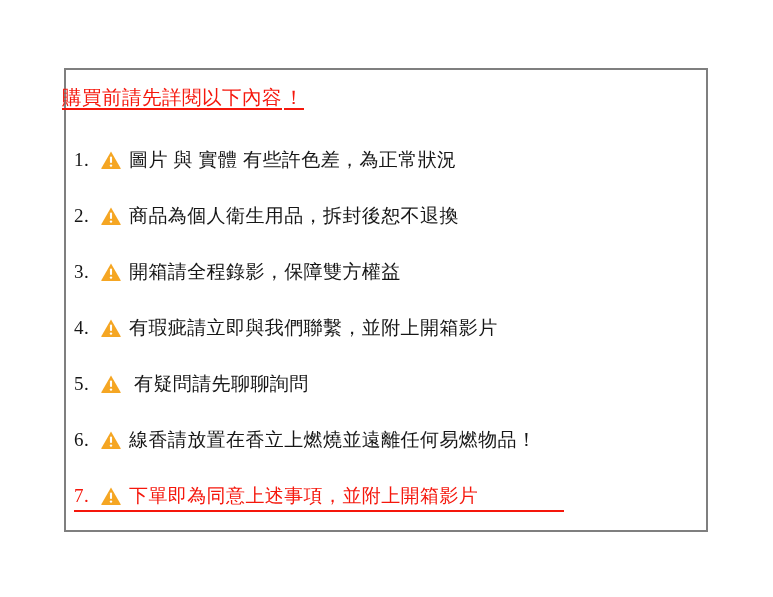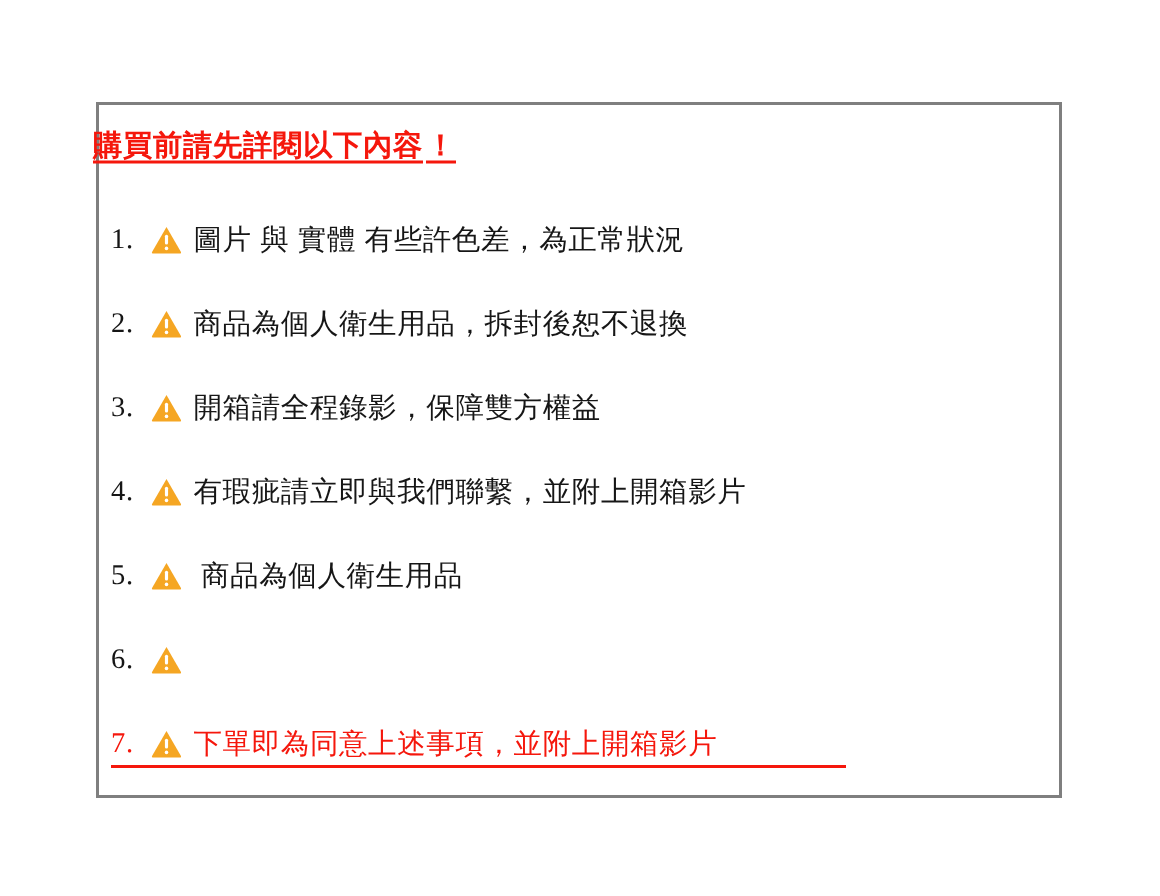--- a/index.html
+++ b/index.html
@@ -34,21 +34,21 @@
     border: 2px solid #7f7f7f;
     background: #ffffff;
   }
 
   
   #notice-title {
     position: absolute;
     left: -4px;
     top: 14px;
     color: #f5170c;
-    font-weight: bold;
+    font-weight: normal;
     font-size: 19.5px;
     line-height: 26px;
     letter-spacing: 0.5px;
     white-space: nowrap;
     text-decoration: underline;
     text-decoration-color: #f5170c;
     text-underline-offset: 4px;
     text-decoration-thickness: 2px;
   }
   #notice-title .excl {
@@ -185,32 +185,33 @@
 
       <li class="notice-item gap-wide">
         <span class="item-number">5.</span>
         <span class="warn-icon">
           <svg viewBox="0 0 24 24" width="22" height="22" aria-hidden="true">
             <path d="M12 2.6 L22.4 20.6 Q23.1 21.9 21.6 21.9 L2.4 21.9 Q0.9 21.9 1.6 20.6 Z" fill="#f5a623"></path>
             <rect x="10.85" y="8.2" width="2.3" height="7.1" rx="1.1" fill="#ffffff"></rect>
             <circle cx="12" cy="18.1" r="1.3" fill="#ffffff"></circle>
           </svg>
         </span>
-        <span class="item-text">商品為個人衛生用品</span>
+        <span class="item-text">有疑問請先聊聊詢問</span>
       </li>
 
       <li class="notice-item">
         <span class="item-number">6.</span>
         <span class="warn-icon">
           <svg viewBox="0 0 24 24" width="22" height="22" aria-hidden="true">
             <path d="M12 2.6 L22.4 20.6 Q23.1 21.9 21.6 21.9 L2.4 21.9 Q0.9 21.9 1.6 20.6 Z" fill="#f5a623"></path>
             <rect x="10.85" y="8.2" width="2.3" height="7.1" rx="1.1" fill="#ffffff"></rect>
             <circle cx="12" cy="18.1" r="1.3" fill="#ffffff"></circle>
           </svg>
         </span>
+        <span class="item-text">線香請放置在香立上燃燒並遠離任何易燃物品！</span>
       </li>
 
       <li class="notice-item is-highlight">
         <span class="item-number">7.</span>
         <span class="warn-icon">
           <svg viewBox="0 0 24 24" width="22" height="22" aria-hidden="true">
             <path d="M12 2.6 L22.4 20.6 Q23.1 21.9 21.6 21.9 L2.4 21.9 Q0.9 21.9 1.6 20.6 Z" fill="#f5a623"></path>
             <rect x="10.85" y="8.2" width="2.3" height="7.1" rx="1.1" fill="#ffffff"></rect>
             <circle cx="12" cy="18.1" r="1.3" fill="#ffffff"></circle>
           </svg>

